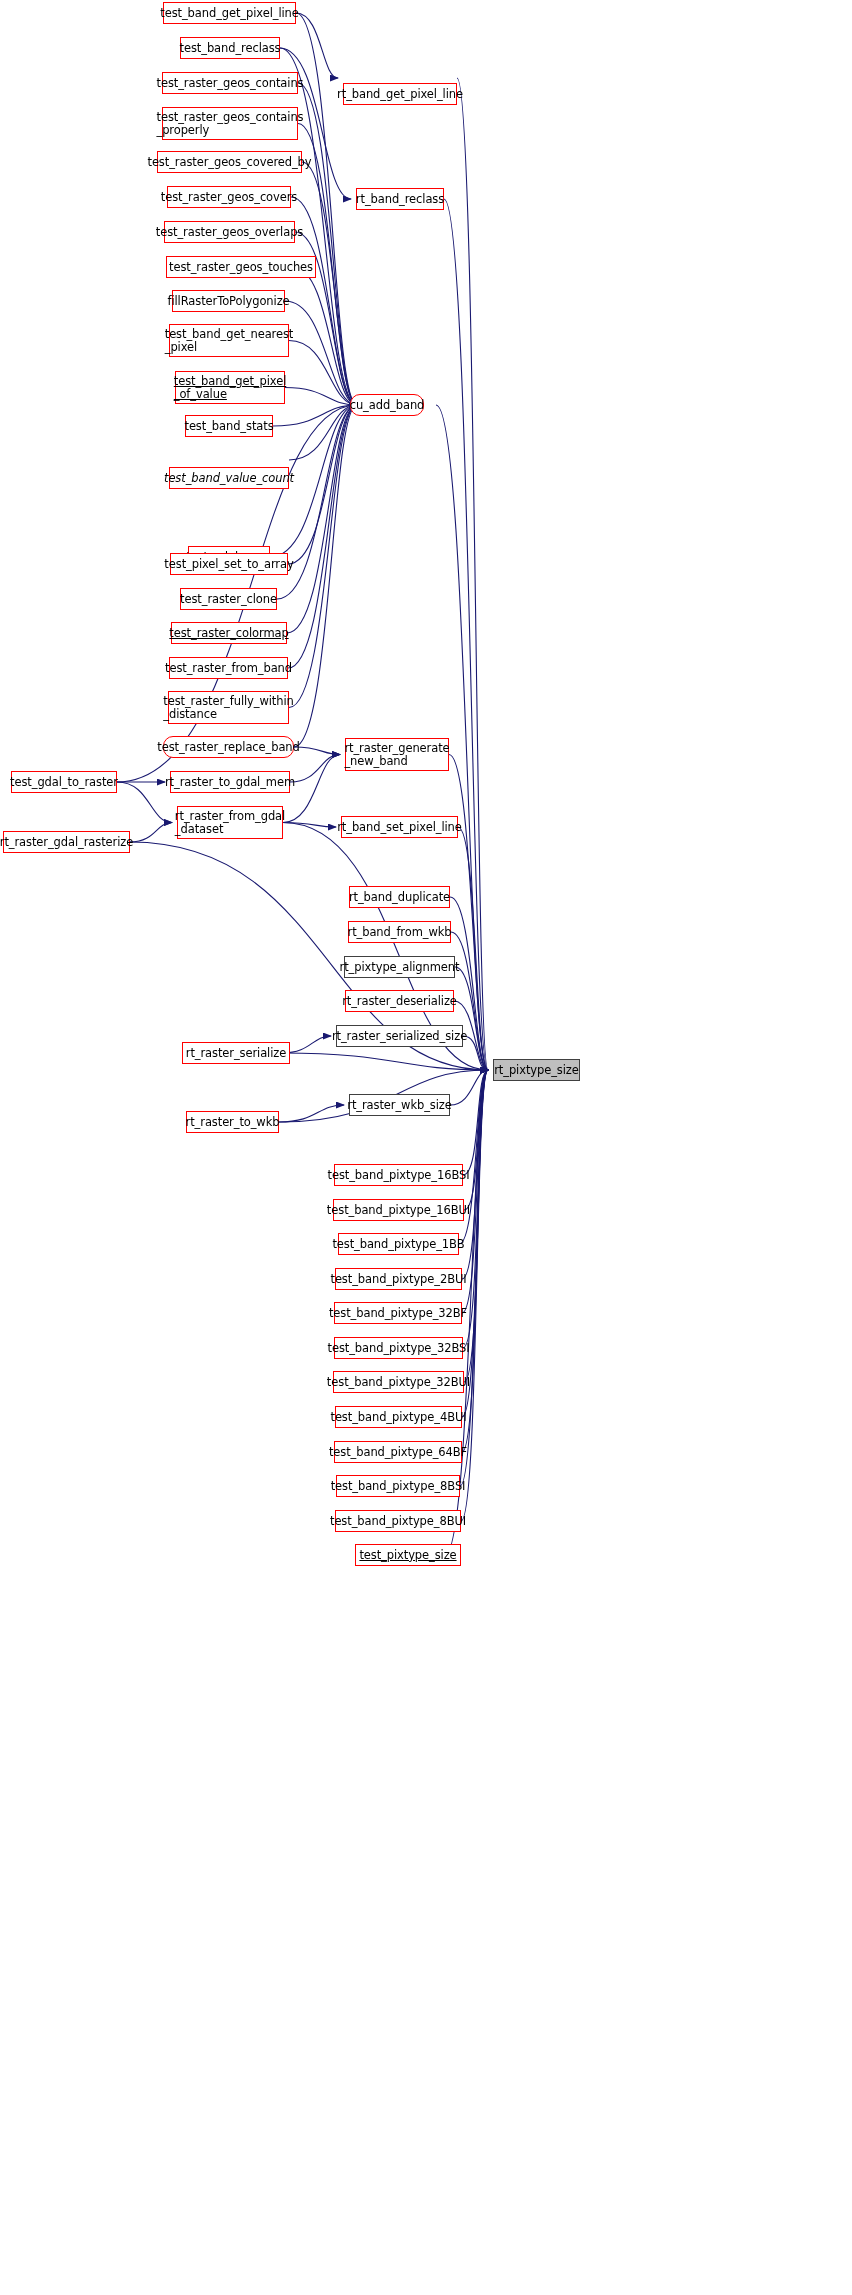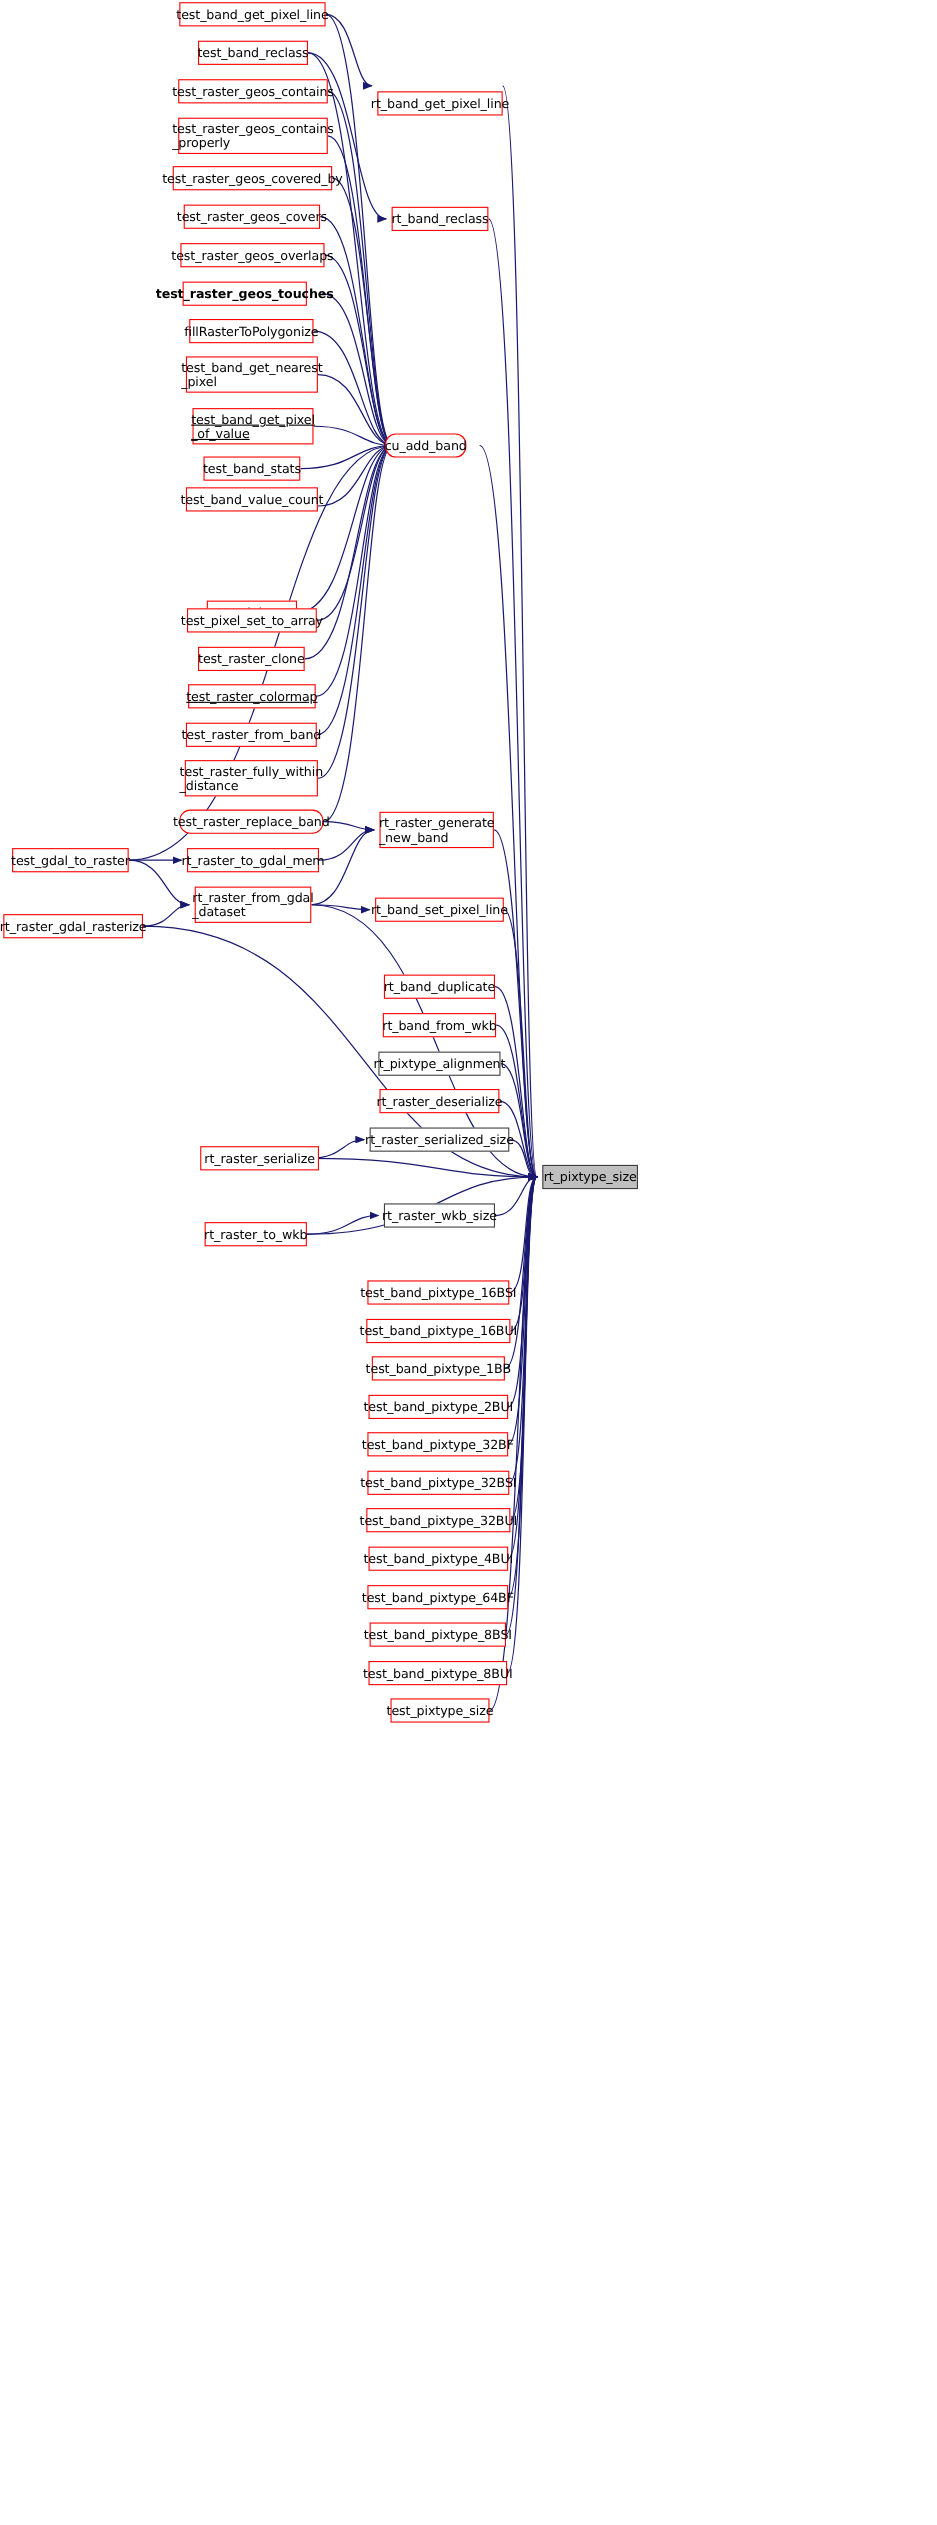--- a/index.html
+++ b/index.html
@@ -87,28 +87,28 @@
   </svg>
   <div id="node-layer">
       <div class="node" style="left: 163px; top: 2px; width: 133px; height: 22px;">test_band_get_pixel_line</div>
       <div class="node" style="left: 180px; top: 37px; width: 100px; height: 22px;">test_band_reclass</div>
       <div class="node" style="left: 162px; top: 72px; width: 136px; height: 22px;">test_raster_geos_contains</div>
       <div class="node" style="left: 162px; top: 107px; width: 136px; height: 33px;">test_raster_geos_contains
 _properly</div>
       <div class="node" style="left: 157px; top: 151px; width: 145px; height: 22px;">test_raster_geos_covered_by</div>
       <div class="node" style="left: 167px; top: 186px; width: 124px; height: 22px;">test_raster_geos_covers</div>
       <div class="node" style="left: 164px; top: 221px; width: 131px; height: 22px;">test_raster_geos_overlaps</div>
-      <div class="node" style="left: 166px; top: 256px; width: 113px; height: 22px; font-weight: bold;">test_raster_geos_touches</div>
+      <div class="node" style="left: 166px; top: 256px; width: 150px; height: 22px;">test_raster_geos_touches</div>
       <div class="node" style="left: 172px; top: 290px; width: 113px; height: 22px;">fillRasterToPolygonize</div>
       <div class="node" style="left: 169px; top: 324px; width: 120px; height: 33px;">test_band_get_nearest
 _pixel</div>
       <div class="node" style="left: 175px; top: 371px; width: 110px; height: 33px; text-decoration: underline;">test_band_get_pixel
 _of_value</div>
       <div class="node" style="left: 185px; top: 415px; width: 88px; height: 22px;">test_band_stats</div>
-      <div class="node" style="left: 169px; top: 443px; width: 120px; height: 22px;">test_band_value_count</div>
+      <div class="node" style="left: 169px; top: 467px; width: 120px; height: 22px; font-style: italic;">test_band_value_count</div>
       <div class="node" style="left: 188px; top: 546px; width: 82px; height: 22px;">test_gdal_warp</div>
       <div class="node" style="left: 170px; top: 553px; width: 118px; height: 22px;">test_pixel_set_to_array</div>
       <div class="node" style="left: 180px; top: 588px; width: 97px; height: 22px;">test_raster_clone</div>
       <div class="node" style="left: 171px; top: 622px; width: 116px; height: 22px; text-decoration: underline;">test_raster_colormap</div>
       <div class="node" style="left: 169px; top: 657px; width: 119px; height: 22px;">test_raster_from_band</div>
       <div class="node" style="left: 168px; top: 691px; width: 121px; height: 33px;">test_raster_fully_within
 _distance</div>
       <div class="node" style="left: 163px; top: 736px; width: 131px; height: 22px; border-radius: 10px;">test_raster_replace_band</div>
       <div class="node" style="left: 11px; top: 771px; width: 106px; height: 22px;">test_gdal_to_raster</div>
       <div class="node" style="left: 170px; top: 771px; width: 120px; height: 22px;">rt_raster_to_gdal_mem</div>
@@ -133,16 +133,16 @@
       <div class="node" style="left: 333px; top: 1199px; width: 131px; height: 22px;">test_band_pixtype_16BUI</div>
       <div class="node" style="left: 338px; top: 1233px; width: 121px; height: 22px;">test_band_pixtype_1BB</div>
       <div class="node" style="left: 335px; top: 1268px; width: 127px; height: 22px;">test_band_pixtype_2BUI</div>
       <div class="node" style="left: 334px; top: 1302px; width: 128px; height: 22px;">test_band_pixtype_32BF</div>
       <div class="node" style="left: 334px; top: 1337px; width: 129px; height: 22px;">test_band_pixtype_32BSI</div>
       <div class="node" style="left: 333px; top: 1371px; width: 131px; height: 22px;">test_band_pixtype_32BUI</div>
       <div class="node" style="left: 335px; top: 1406px; width: 127px; height: 22px;">test_band_pixtype_4BUI</div>
       <div class="node" style="left: 334px; top: 1441px; width: 128px; height: 22px;">test_band_pixtype_64BF</div>
       <div class="node" style="left: 336px; top: 1475px; width: 124px; height: 22px;">test_band_pixtype_8BSI</div>
       <div class="node" style="left: 335px; top: 1510px; width: 126px; height: 22px;">test_band_pixtype_8BUI</div>
-      <div class="node" style="left: 355px; top: 1544px; width: 90px; height: 22px;">test_pixtype_size</div>
+      <div class="node" style="left: 355px; top: 1544px; width: 106px; height: 22px; text-decoration: underline;">test_pixtype_size</div>
       <div class="node current" style="left: 493px; top: 1059px; width: 87px; height: 22px;">rt_pixtype_size</div>
     </div>
 </div>
 
 </body></html>

